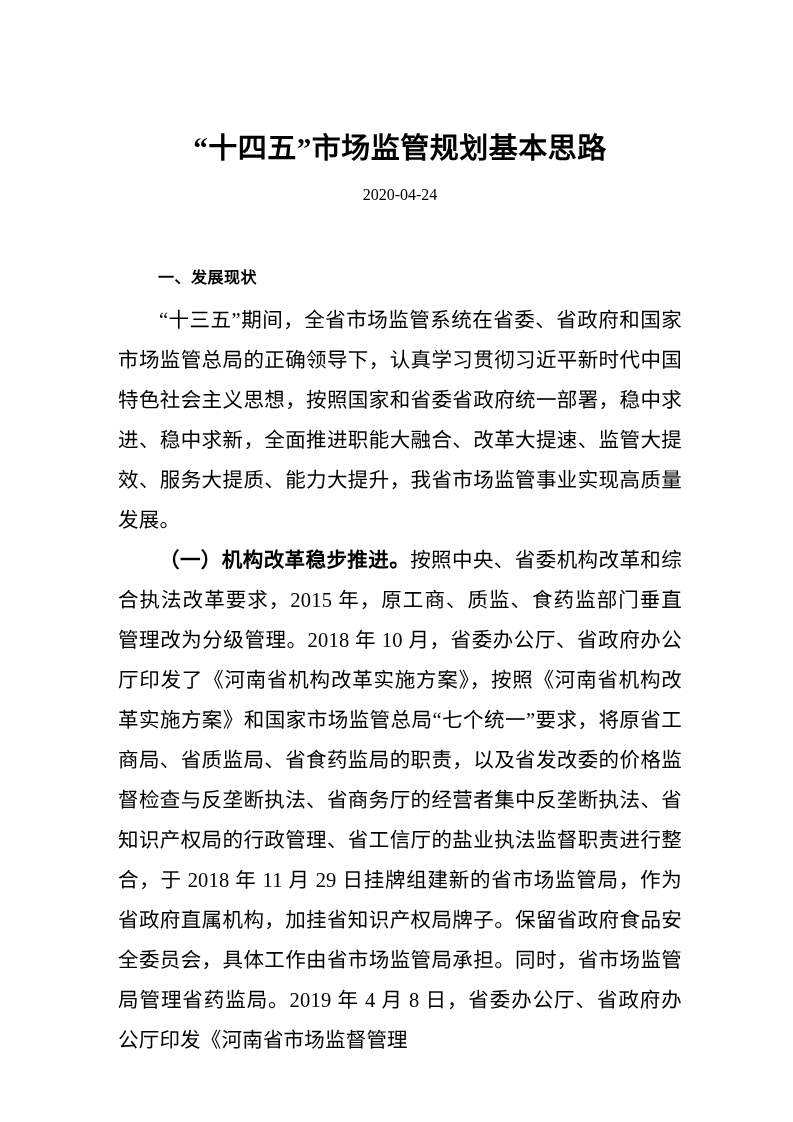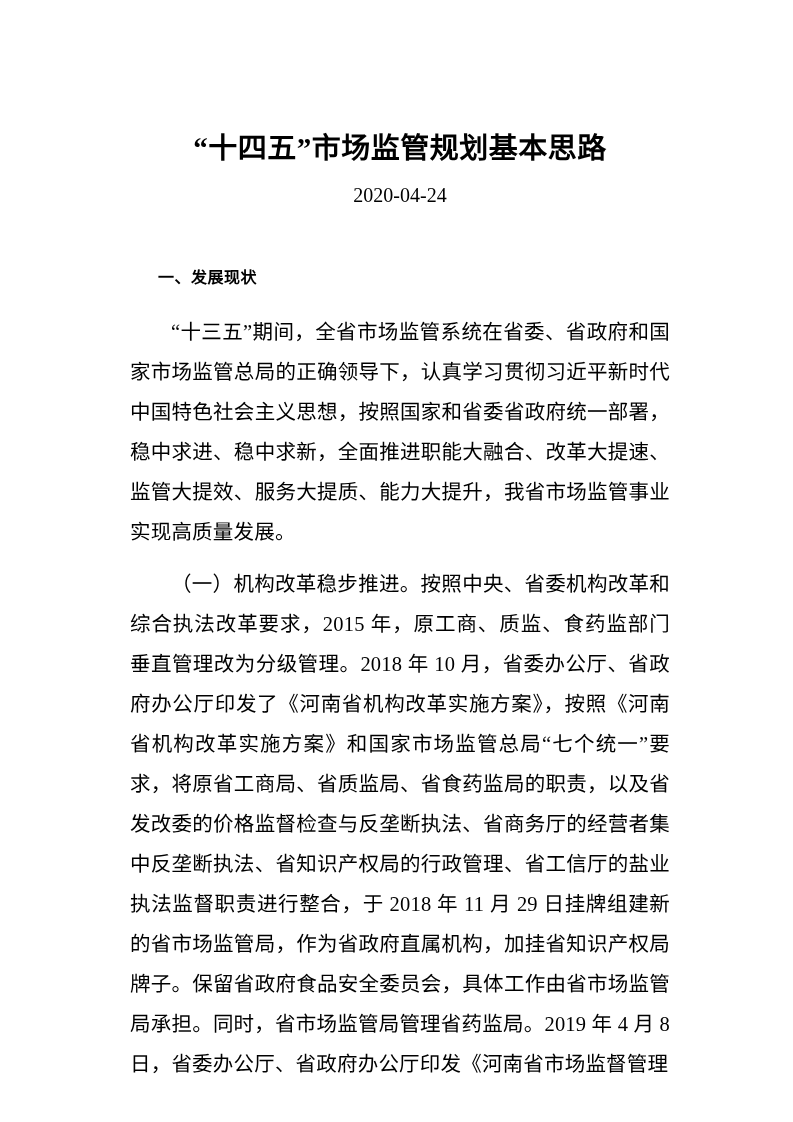--- a/index.html
+++ b/index.html
@@ -42,60 +42,60 @@
     letter-spacing: 0.5px;
     color: #000000;
   }
 
   .doc-date {
     margin: 0;
     padding-top: 14px;
     text-align: center;
     font-family: "Liberation Serif", "DejaVu Serif", serif;
     font-weight: normal;
-    font-size: 20px;
+    font-size: 16px;
     line-height: 26px;
     color: #000000;
   }
 
   
   .section-heading {
     margin: 0;
     padding-top: 50px;
     font-family: "Liberation Sans", "DejaVu Sans", sans-serif;
     font-weight: bold;
     font-size: 16px;
     line-height: 40px;
     text-indent: 40px;
     letter-spacing: 0.5px;
     color: #000000;
   }
 
   
   .body-par {
-    margin: 12px;
+    margin: 0;
     font-family: "Liberation Serif", "DejaVu Serif", serif;
     font-size: 20.5px;
     line-height: 40px;
     text-align: justify;
     text-justify: inter-character;
     text-indent: 41px;
     letter-spacing: 0.2px;
     color: #000000;
     word-break: break-all;
     hyphens: none;
   }
 
   .body-par.first-body {
     padding-top: 2px;
   }
 
   
   .lead-run {
-    font-weight: normal;
+    font-weight: bold;
   }
 
   
   .clipped {
     
   }
 </style>
 </head>
 <body>
 

